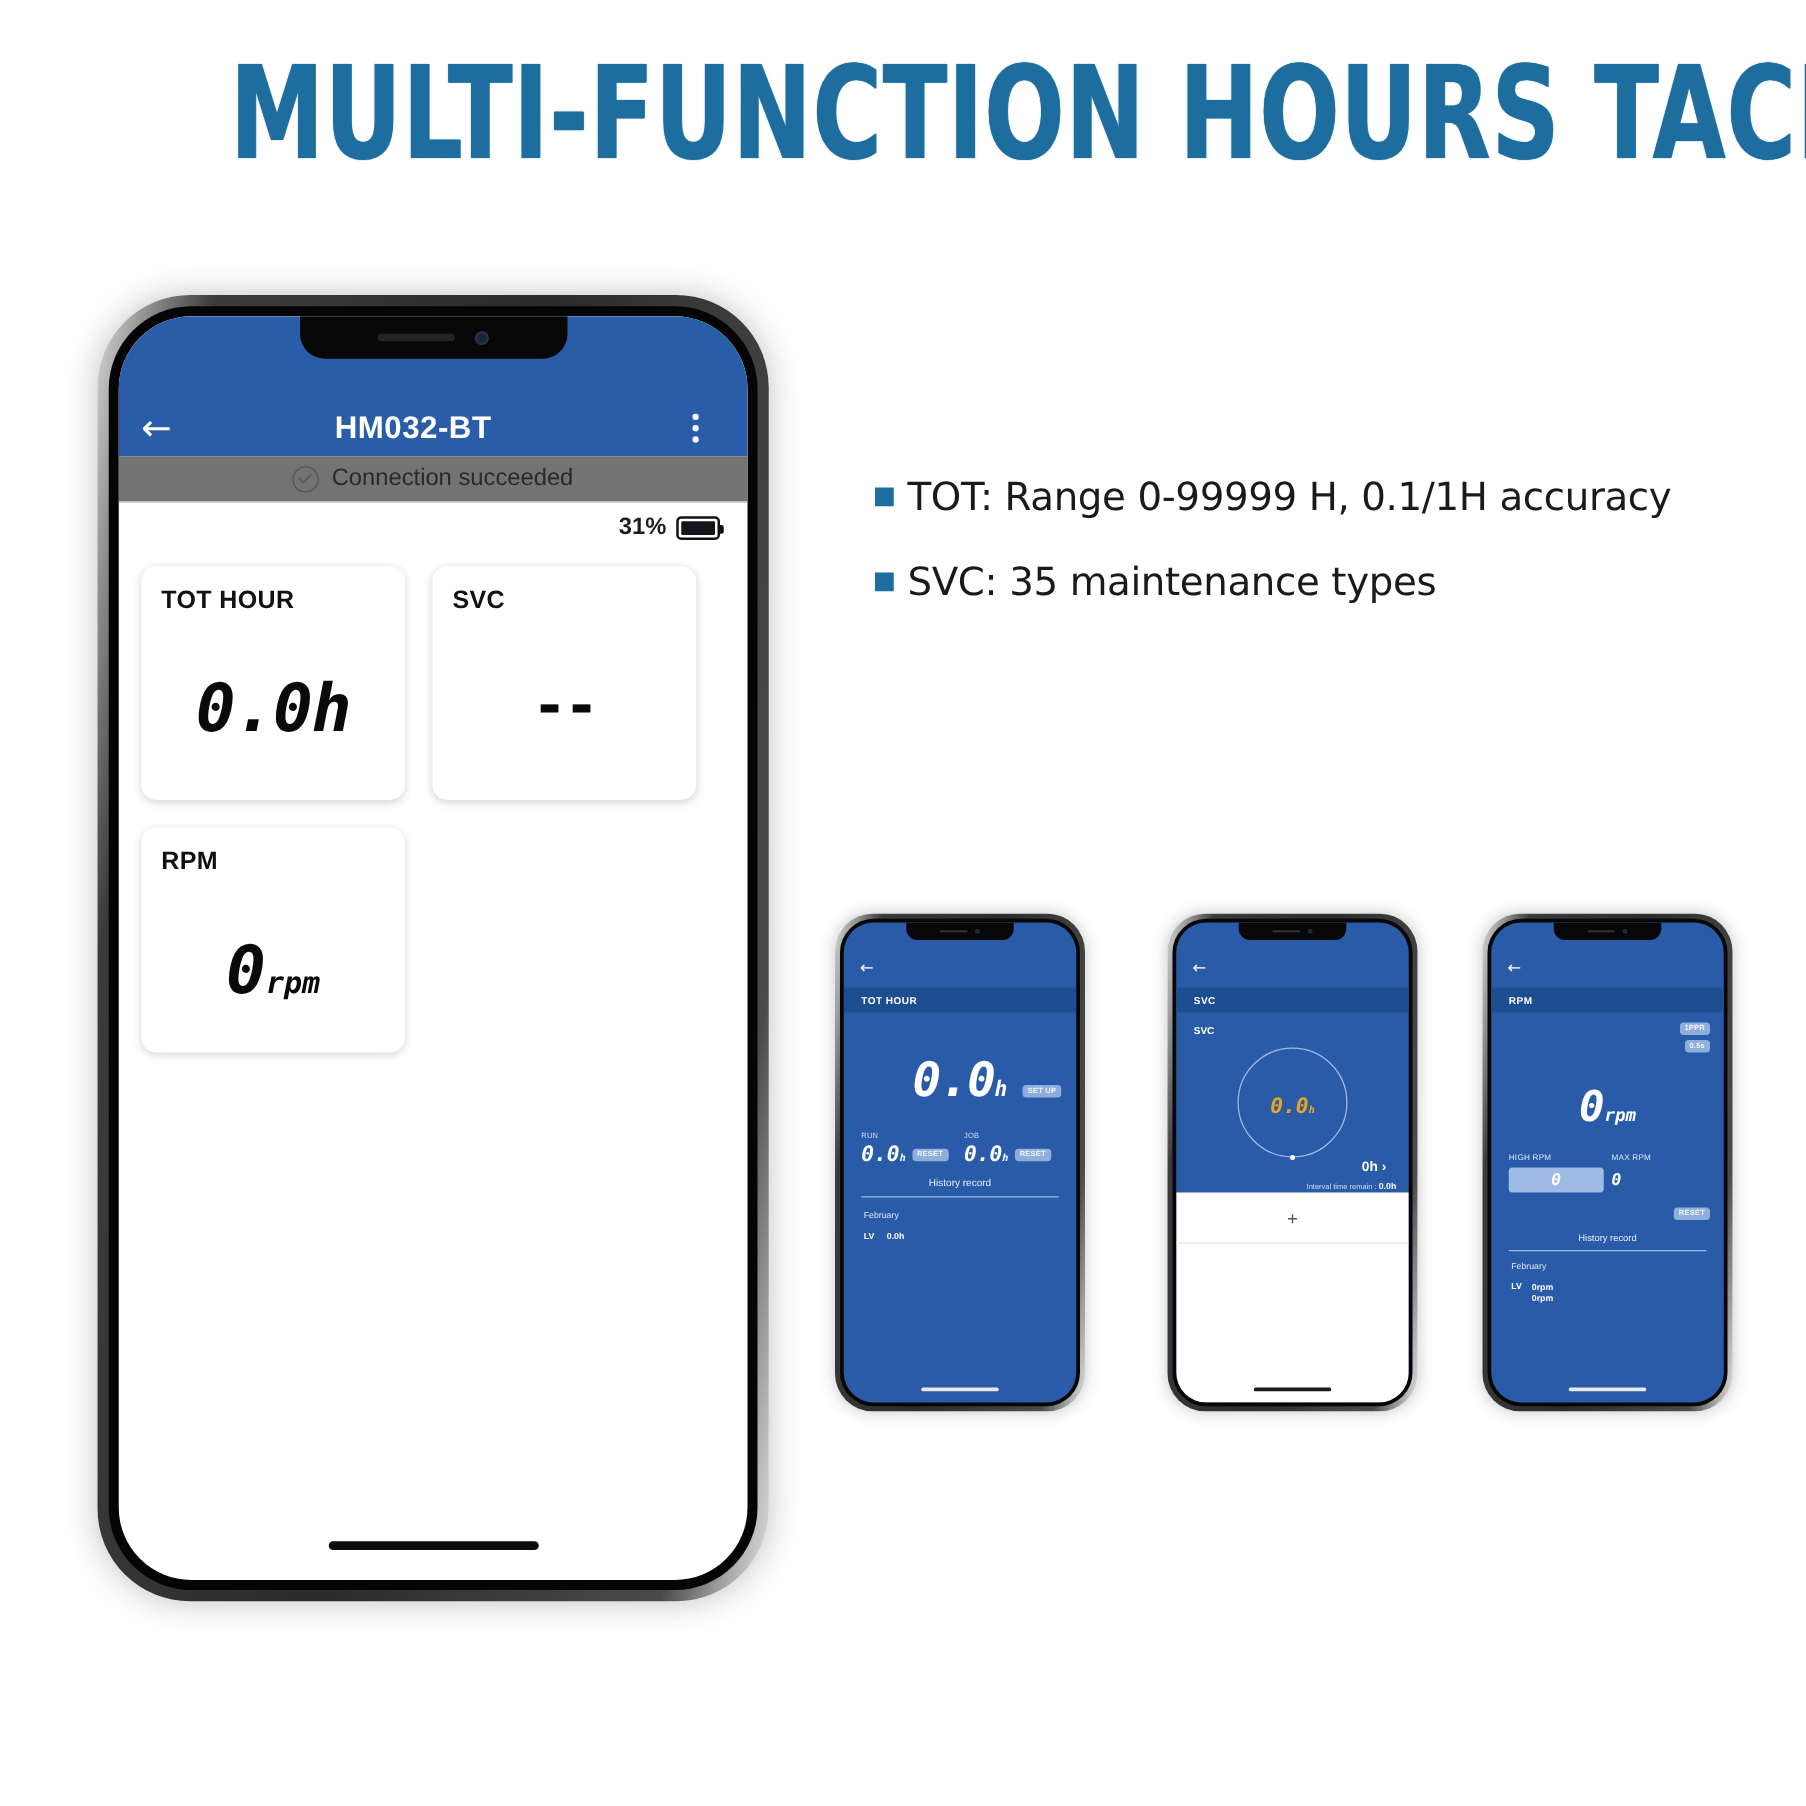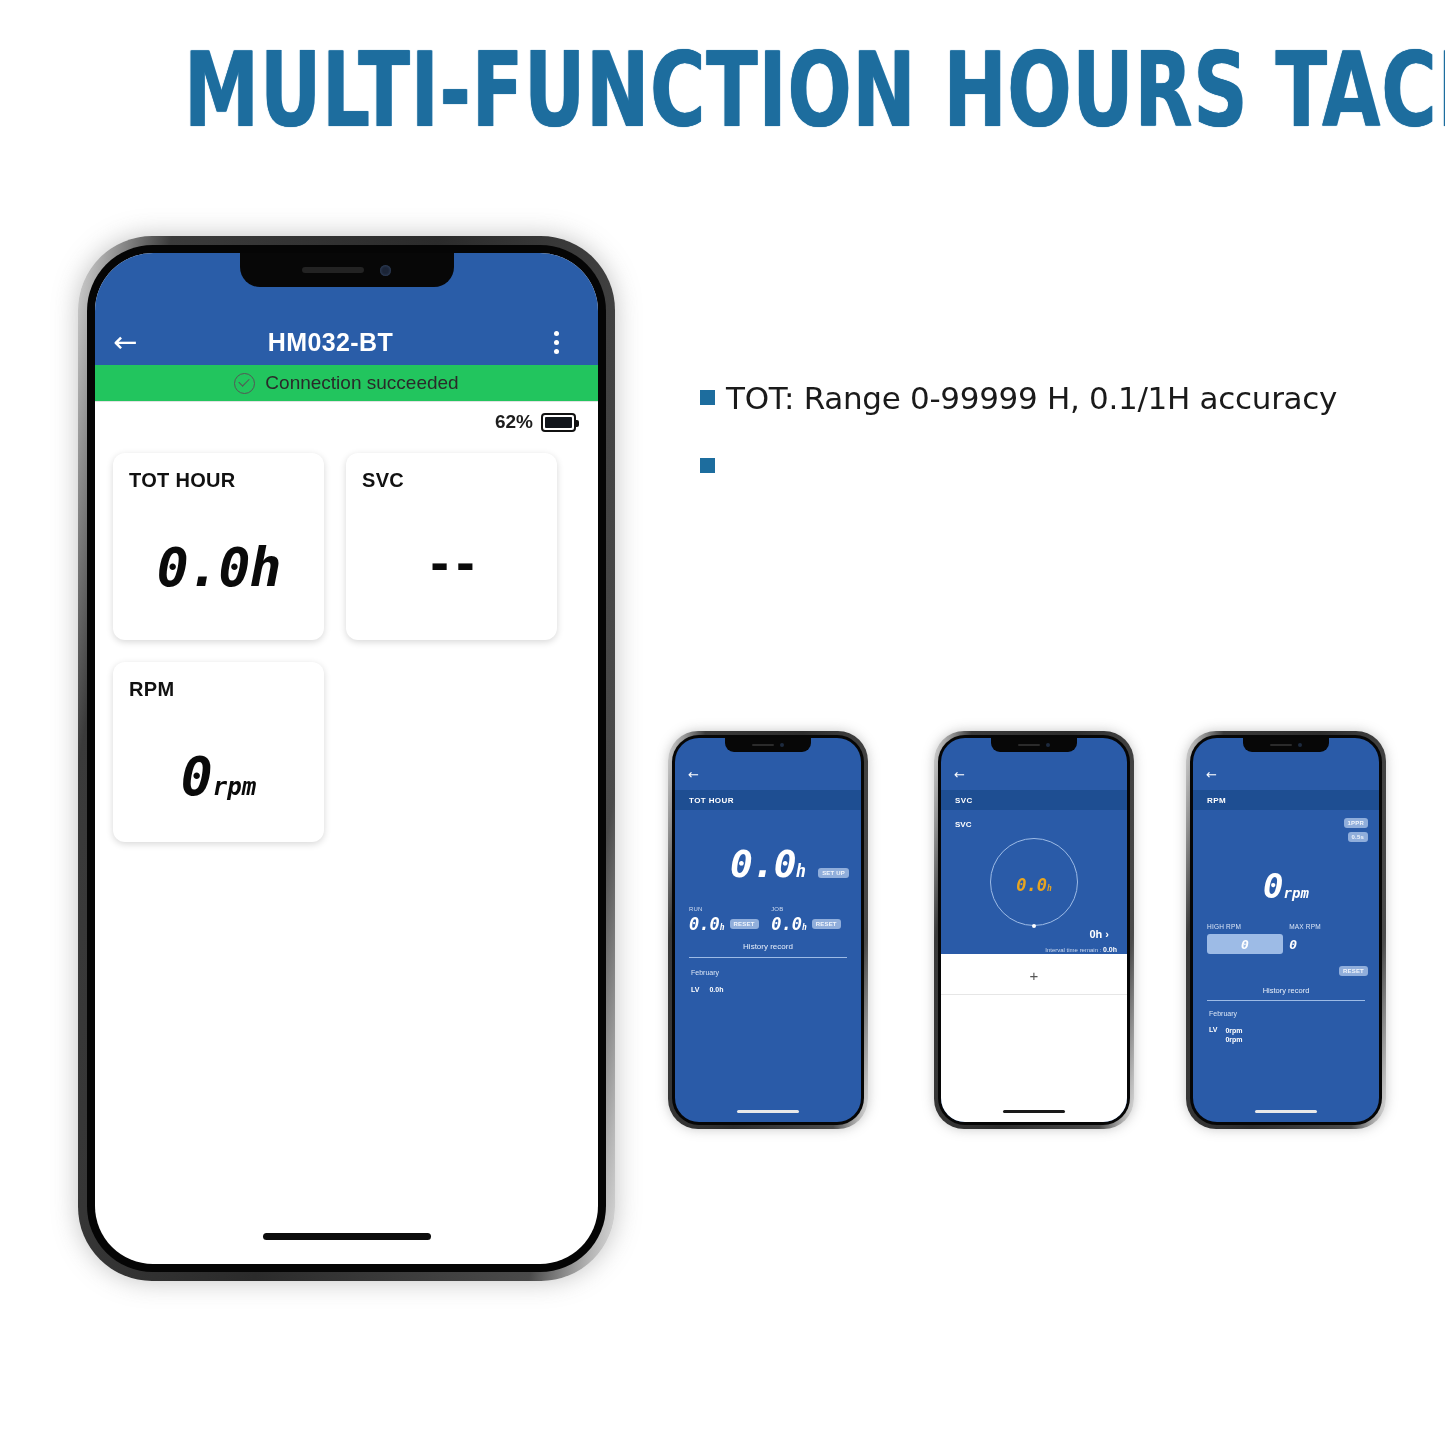--- a/index.html
+++ b/index.html
@@ -82,21 +82,21 @@
     flex:1;text-align:center;color:#ffffff;font-size:25px;font-weight:bold;
     letter-spacing:.4px;margin-left:-34px;
   }
   .kebab{
     width:52px;display:flex;flex-direction:column;align-items:center;gap:4px;margin-right:16px;
   }
   .kebab i{display:block;width:5px;height:5px;border-radius:50%;background:#fff;}
 
   .status-strip{
     position:absolute;left:0;top:112px;width:100%;height:36px;
-    background:#22c55e;
+    background:#737373;
     display:flex;align-items:center;justify-content:center;gap:10px;
     border-bottom:1px solid #e2e2e2;
   }
   .check-ring{
     width:19px;height:19px;border:1.6px solid #555;border-radius:50%;
     position:relative;
   }
   .check-ring:after{
     content:"";position:absolute;left:4px;top:4px;width:9px;height:5px;
     border-left:1.6px solid #555;border-bottom:1.6px solid #555;
@@ -301,21 +301,21 @@
             <i></i>
           </div>
       </div>
 
       <div class="status-strip">
         <span class="check-ring"></span>
         <span class="status-text">Connection succeeded</span>
       </div>
 
       <div class="battery-row">
-        <span class="battery-pct">62%</span>
+        <span class="battery-pct">31%</span>
         <span class="battery-icon">
             <b></b>
           </span>
       </div>
 
       <div class="cards">
         <div class="card-row">
           <div class="card card-a">
             <div class="card-label">TOT HOUR</div>
             <div class="card-value v-tot">0.0h</div>
@@ -340,20 +340,21 @@
   </div>
 </div>
 
 <div class="bullets">
   <div class="bullet">
     <span class="bullet-sq"></span>
     <span class="bullet-txt">TOT: Range 0-99999 H, 0.1/1H accuracy</span>
   </div>
   <div class="bullet">
     <span class="bullet-sq"></span>
+    <span class="bullet-txt">SVC: 35 maintenance types</span>
   </div>
 </div>
 
 <div class="mini" style="left:668px">
   <div class="mini-inner">
     <div class="mini-screen">
       <div class="mini-notch">
           <span class="sp"></span>
           <span class="cm"></span>
         </div>

